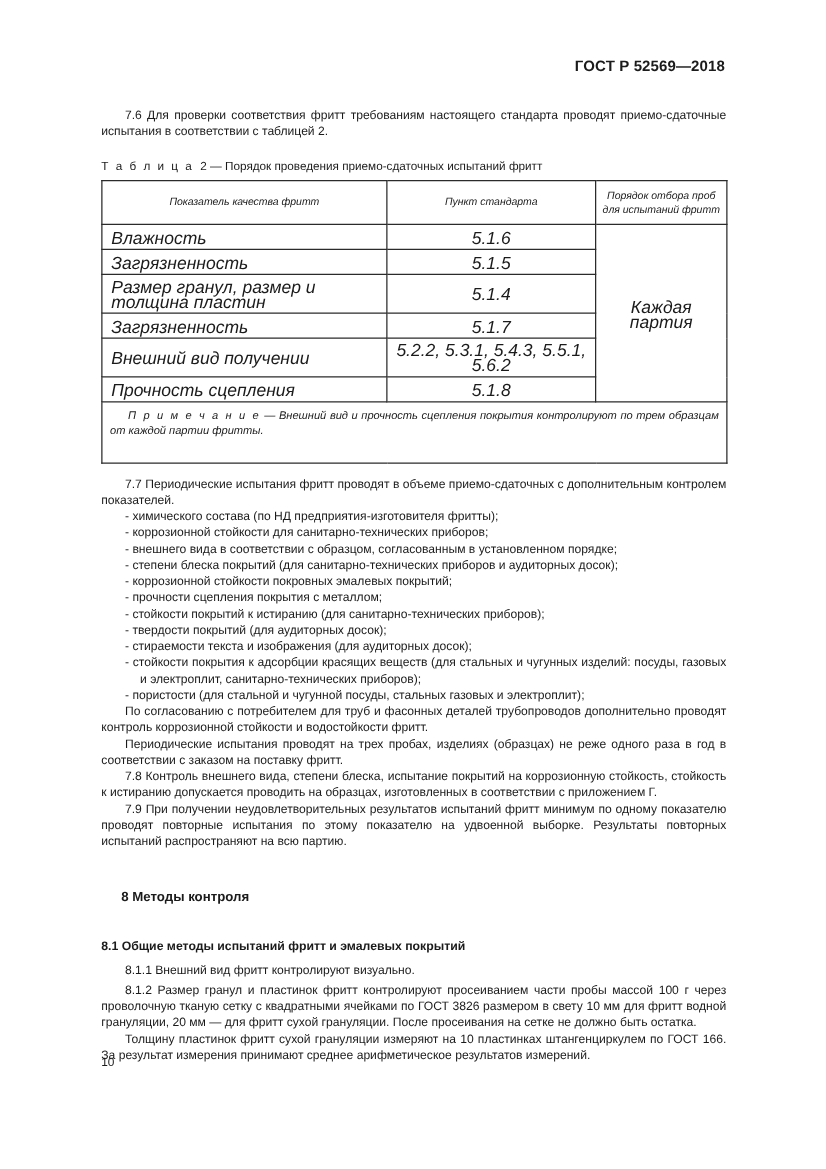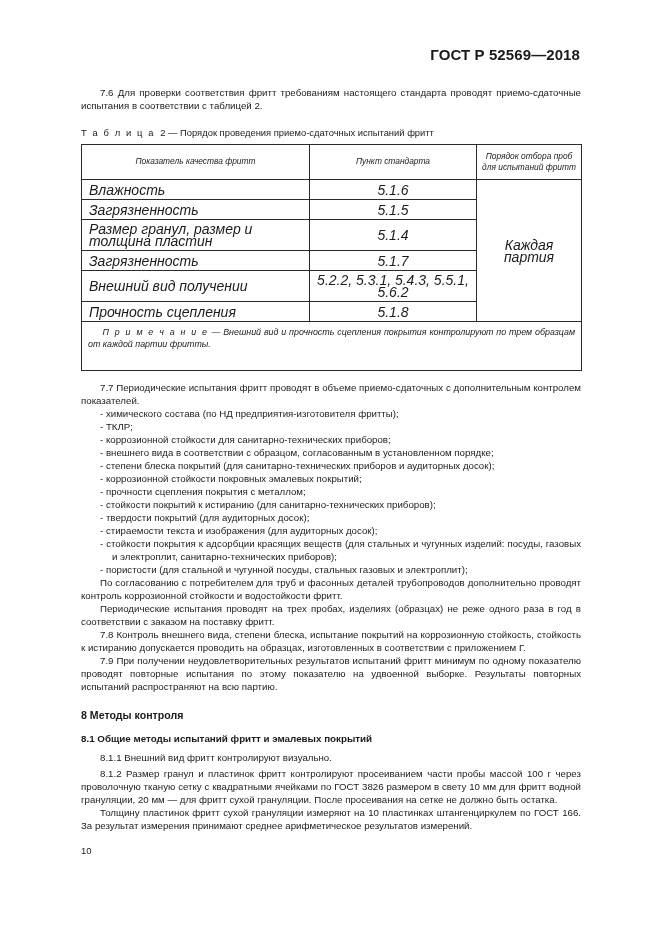--- a/index.html
+++ b/index.html
@@ -25,21 +25,21 @@
     overflow: hidden;
   }
 
   
   .running-head {
     position: absolute;
     top: 46px;
     left: 0;
     width: 580px;
     text-align: right;
-    font-size: 15px;
+    font-size: 12px;
     font-weight: bold;
     letter-spacing: 0.1px;
   }
 
   
   .content {
     position: absolute;
     left: 81px;
     top: 86px;
     width: 500px;
@@ -134,21 +134,21 @@
   }
   ul.dashlist li::before {
     content: "- ";
     white-space: pre;
   }
 
   
   h2.sec {
     font-size: 10.6px;
     font-weight: bold;
-    margin: 0;
+    margin: 16px;
     line-height: 14px;
   }
   h3.subsec {
     font-size: 9.8px;
     font-weight: bold;
     margin: 0;
     line-height: 13px;
   }
 
   
@@ -223,21 +223,20 @@
         </tr>
       </tbody>
     </table>
 
     <div class="gap-m"></div>
 
     <p class="body">7.7 Периодические испытания фритт проводят в объеме приемо-сдаточных с дополнительным контролем показателей.</p>
 
     <ul class="dashlist">
       <li>химического состава (по НД предприятия-изготовителя фритты);</li>
-      <li>ТКЛР;</li>
       <li>коррозионной стойкости для санитарно-технических приборов;</li>
       <li>внешнего вида в соответствии с образцом, согласованным в установленном порядке;</li>
       <li>степени блеска покрытий (для санитарно-технических приборов и аудиторных досок);</li>
       <li>коррозионной стойкости покровных эмалевых покрытий;</li>
       <li>прочности сцепления покрытия с металлом;</li>
       <li>стойкости покрытий к истиранию (для санитарно-технических приборов);</li>
       <li>твердости покрытий (для аудиторных досок);</li>
       <li>стираемости текста и изображения (для аудиторных досок);</li>
       <li>стойкости покрытия к адсорбции красящих веществ (для стальных и чугунных изделий: посуды, газовых и электроплит, санитарно-технических приборов);</li>
       <li>пористости (для стальной и чугунной посуды, стальных газовых и электроплит);</li>

